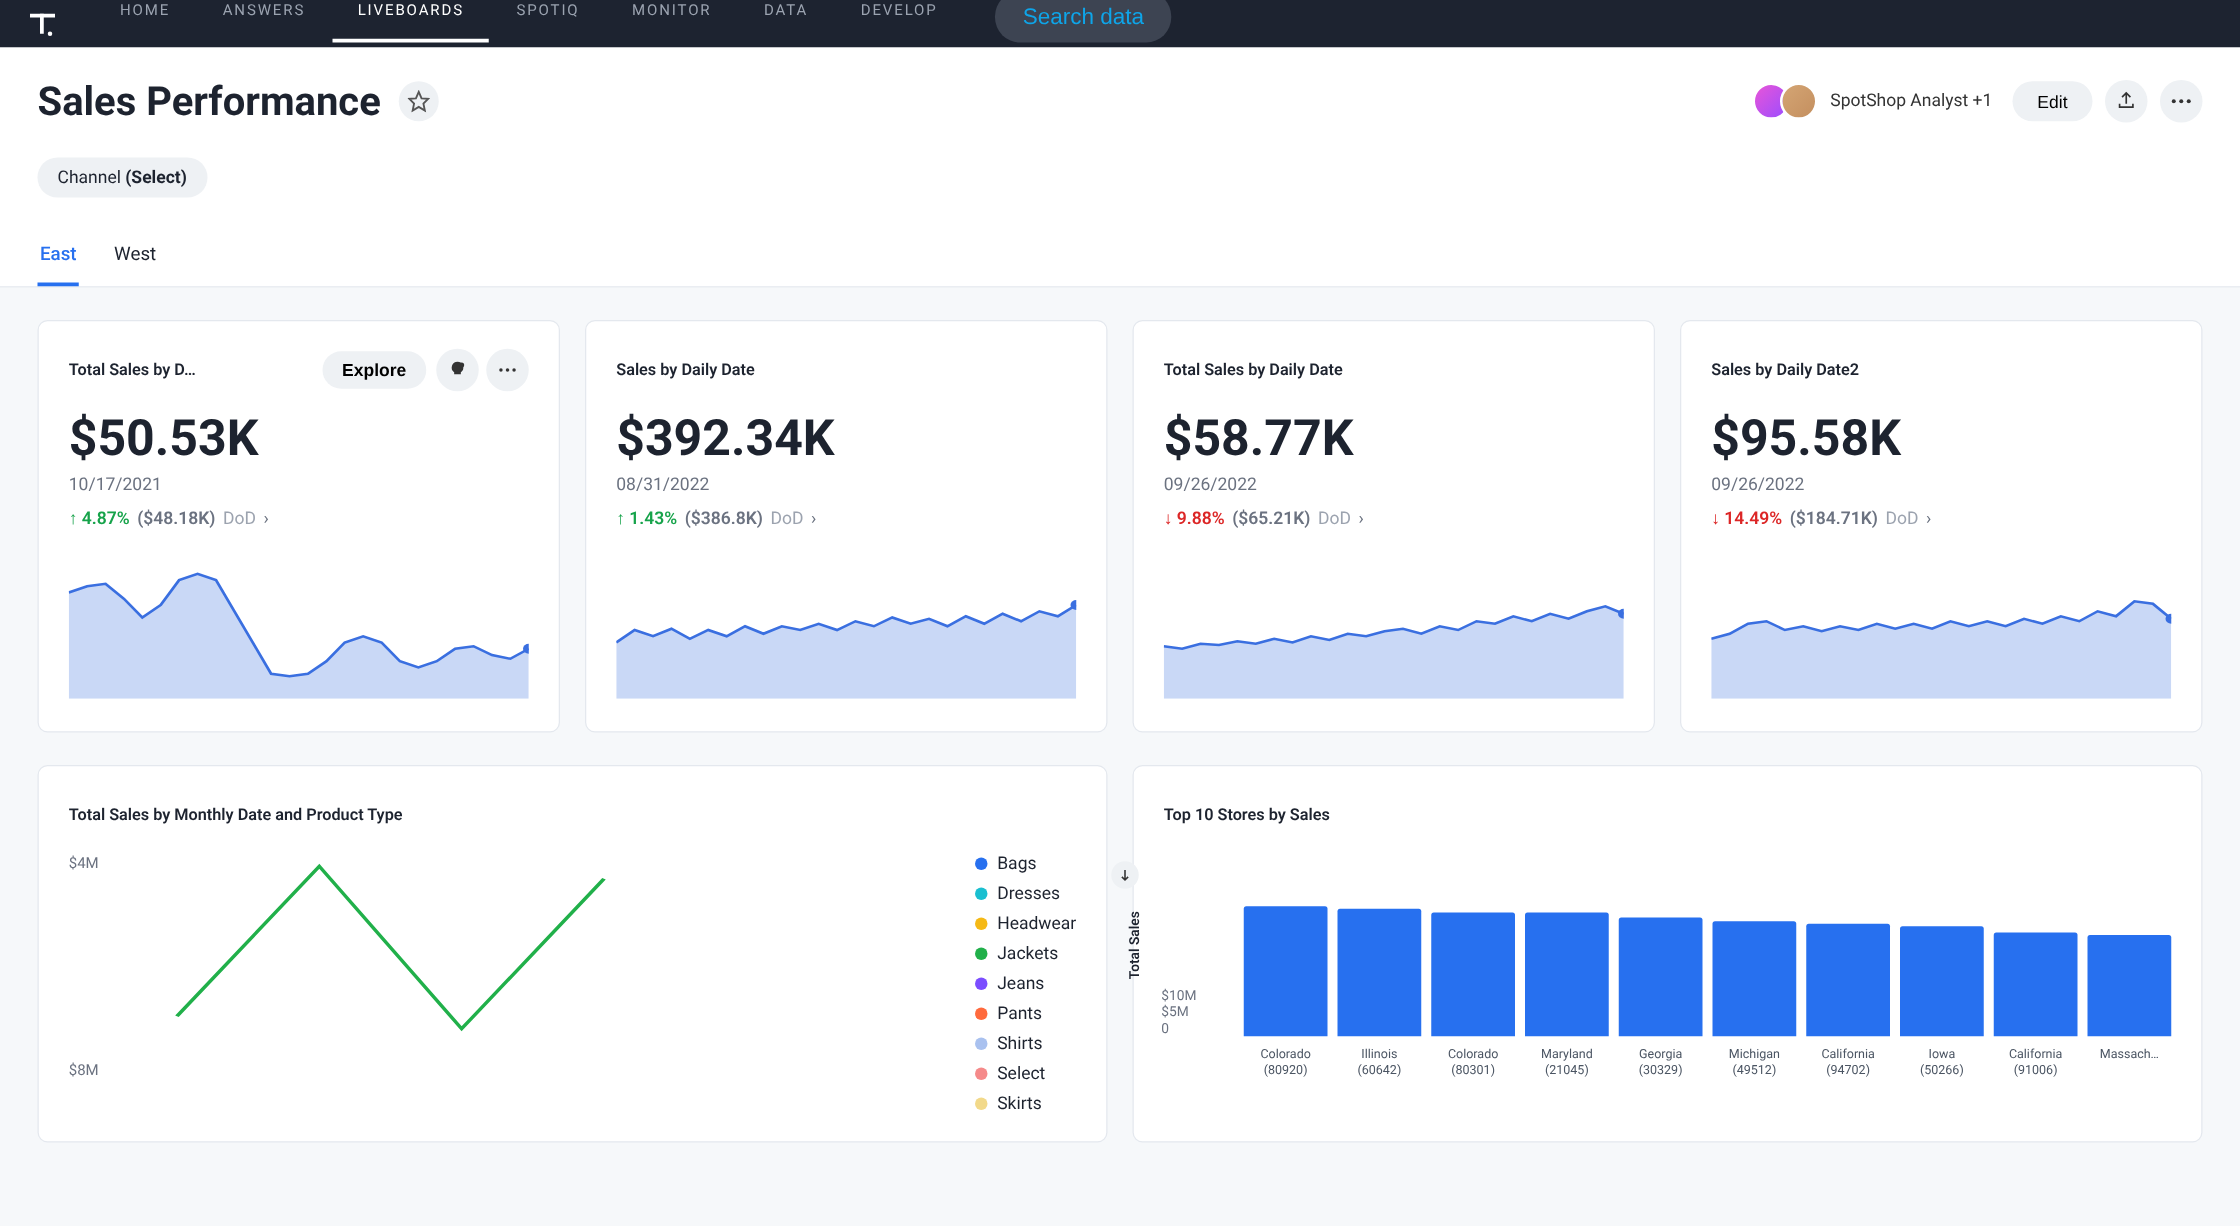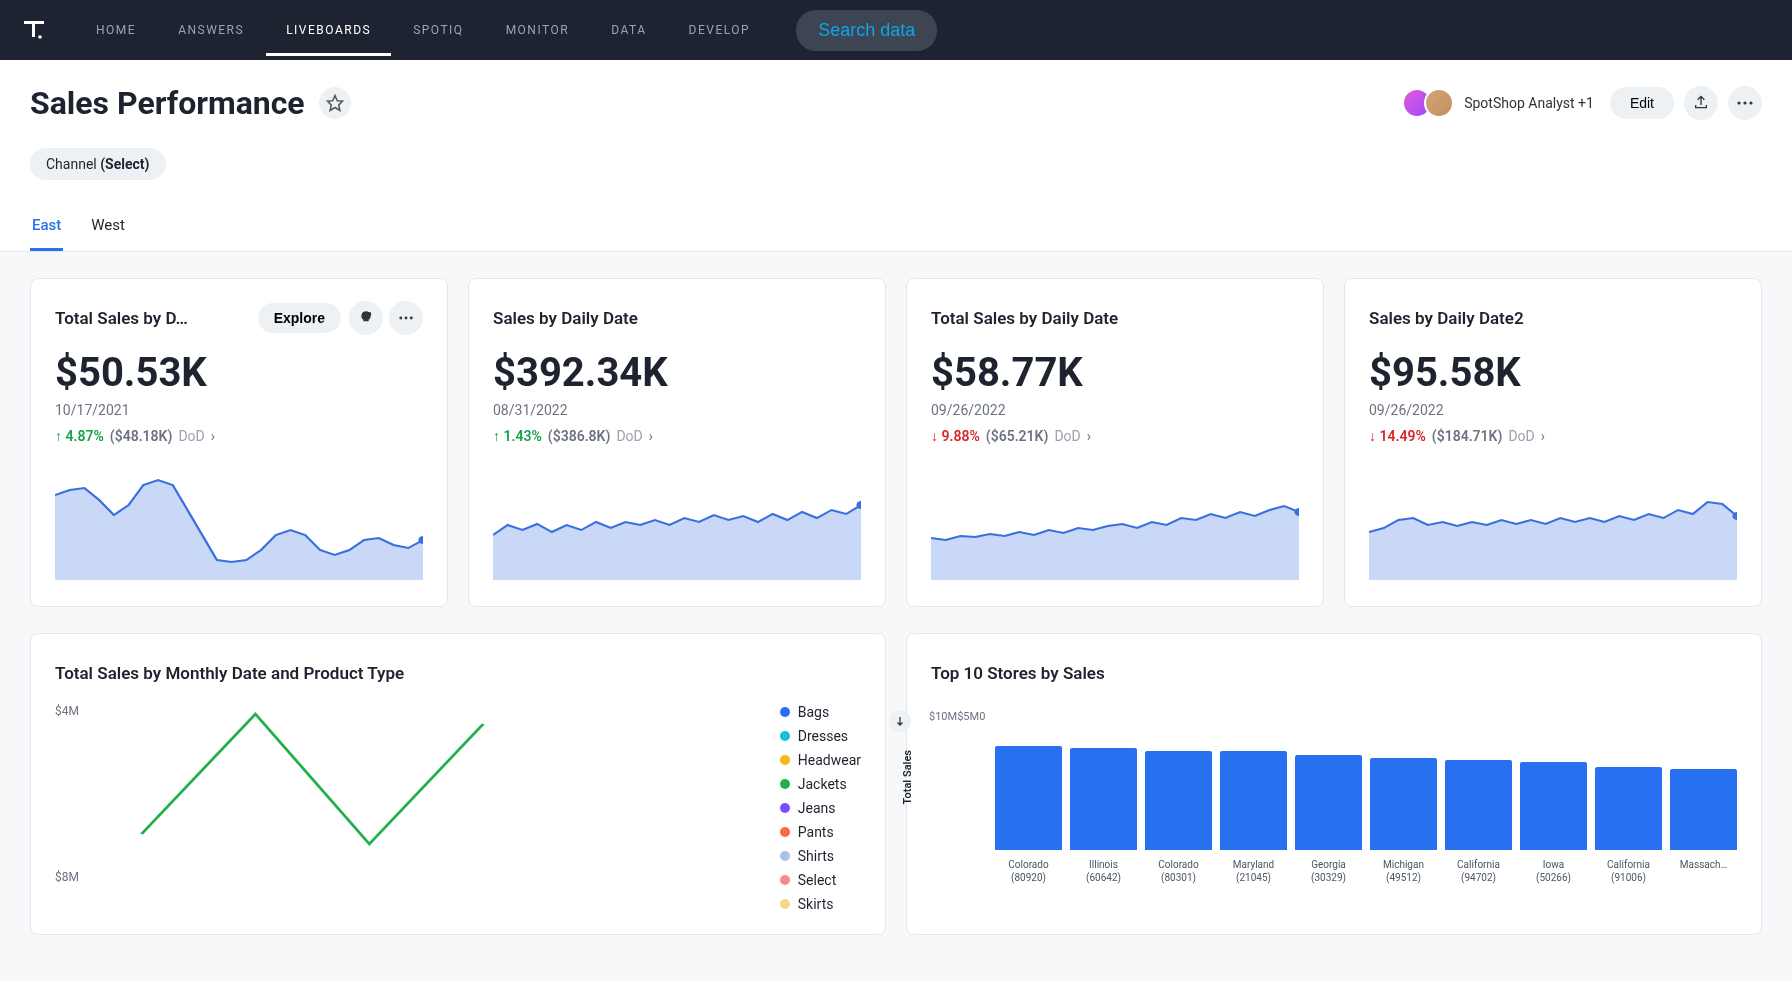--- a/index.html
+++ b/index.html
@@ -1,19 +1,19 @@
 <!DOCTYPE html>
 <html><head>
 <meta charset="utf-8">
 <style>
 * { box-sizing: border-box; margin: 0; padding: 0; }
 body { font-family: -apple-system, BlinkMacSystemFont, 'Segoe UI', Roboto, Helvetica, Arial, sans-serif; background: #f6f8fa; color: #1d232f; }
 
 
-.topnav { background: #1d2330; height: 60px; display: flex; align-items: center; padding: 4px 20px; gap: 8px; }
+.topnav { background: #1d2330; height: 38px; display: flex; align-items: flex-end; padding: 4px 20px; gap: 8px; }
 .logo { width: 28px; height: 28px; display: flex; align-items: center; justify-content: center; margin-right: 20px; }
 .logo svg { width: 24px; height: 24px; }
 .nav-items { display: flex; gap: 2px; }
 .nav-item { color: #9ba3b0; font-size: 12px; letter-spacing: 1.5px; padding: 19px 20px; cursor: pointer; text-transform: uppercase; }
 .nav-item.active { color: #fff; border-bottom: 3px solid #fff; padding-bottom: 16px; }
 .search-btn { background: #3d4452; color: #0ea5e9; border: none; border-radius: 20px; padding: 10px 22px; font-size: 18px; margin-left: 18px; cursor: pointer; }
 .topnav-right { margin-left: auto; display: flex; align-items: center; gap: 14px; }
 .search-box { background: #3d4452; border-radius: 20px; padding: 9px 16px; display: flex; align-items: center; gap: 8px; width: 300px; }
 .search-box input { background: transparent; border: none; outline: none; color: #fff; font-size: 14px; width: 100%; }
 .search-box input::placeholder { color: #9ba3b0; }
@@ -40,21 +40,21 @@
 
 .tabs { display: flex; gap: 26px; }
 .tab { padding: 10px 2px 14px 2px; font-size: 15px; cursor: pointer; color: #1d232f; }
 .tab.active { color: #2770ef; border-bottom: 3px solid #2770ef; font-weight: 500; }
 
 
 .content { padding: 26px 30px; display: flex; flex-direction: column; gap: 26px; }
 .row { display: flex; gap: 20px; }
 .card { background: #fff; border-radius: 8px; border: 1px solid #e4e8ee; padding: 22px 24px; flex: 1; min-width: 0; }
 .card-header { display: flex; align-items: center; gap: 8px; margin-bottom: 14px; min-height: 34px; }
-.card-title { font-size: 17px; font-weight: 600; flex: 1; white-space: nowrap; overflow: hidden; text-overflow: ellipsis; }
+.card-title { font-size: 13px; font-weight: 600; flex: 1; white-space: nowrap; overflow: hidden; text-overflow: ellipsis; }
 .explore-btn { background: #eef1f4; border: none; border-radius: 18px; padding: 7px 16px; font-size: 14px; cursor: pointer; font-weight: bold; }
 .card-actions { display: flex; gap: 6px; }
 .big-num { font-size: 40px; font-weight: 700; margin-bottom: 6px; }
 .date-label { font-size: 14px; color: #6b7280; margin-bottom: 10px; }
 .change-row { display: flex; align-items: center; gap: 6px; font-size: 14px; }
 .up { color: #16a34a; font-weight: 600; }
 .down { color: #dc2626; font-weight: 600; }
 .paren { color: #6b7280; font-weight: 600; }
 .dod { color: #9ca3af; }
 .chev { color: #6b7280; cursor: pointer; }
@@ -64,21 +64,21 @@
 .legend { display: flex; flex-direction: column; gap: 8px; font-size: 14px; }
 .legend-row { display: flex; align-items: center; gap: 8px; }
 .legend-dot { width: 10px; height: 10px; border-radius: 50%; }
 .chart-body { display: flex; gap: 20px; margin-top: 14px; }
 .chart-canvas { flex: 1; position: relative; }
 
 .bar-chart { display: flex; align-items: flex-end; gap: 8px; height: 140px; margin-left: 8px; }
 .bar { flex: 1; background: #2770ef; border-radius: 2px 2px 0 0; }
 .bar-labels { display: flex; gap: 8px; margin-top: 8px; margin-left: 8px; }
 .bar-label { flex: 1; font-size: 10px; text-align: center; color: #4b5563; line-height: 1.3; }
-.y-axis { position: absolute; left: 0; top: 0; height: 140px; display: flex; flex-direction: row; justify-content: flex-end; font-size: 11px; color: #6b7280; }
+.y-axis { position: absolute; left: 0; top: 0; height: 140px; display: flex; flex-direction: column; justify-content: flex-end; font-size: 11px; color: #6b7280; }
 .y-axis-title { writing-mode: vertical-rl; transform: rotate(180deg); font-size: 11px; color: #1d232f; font-weight: 600; position: absolute; left: -30px; top: 40px; }
 .sort-ind { position: absolute; left: -42px; top: 0; width: 22px; height: 22px; border-radius: 50%; background: #eef1f4; display: flex; align-items: center; justify-content: center; font-size: 12px; cursor: pointer; }
 
 .line-y-axis { display: flex; flex-direction: column; justify-content: space-between; height: 180px; font-size: 12px; color: #6b7280; text-align: right; padding-right: 10px; }
 
 </style>
 </head>
 <body>
 
 <div class="topnav">

